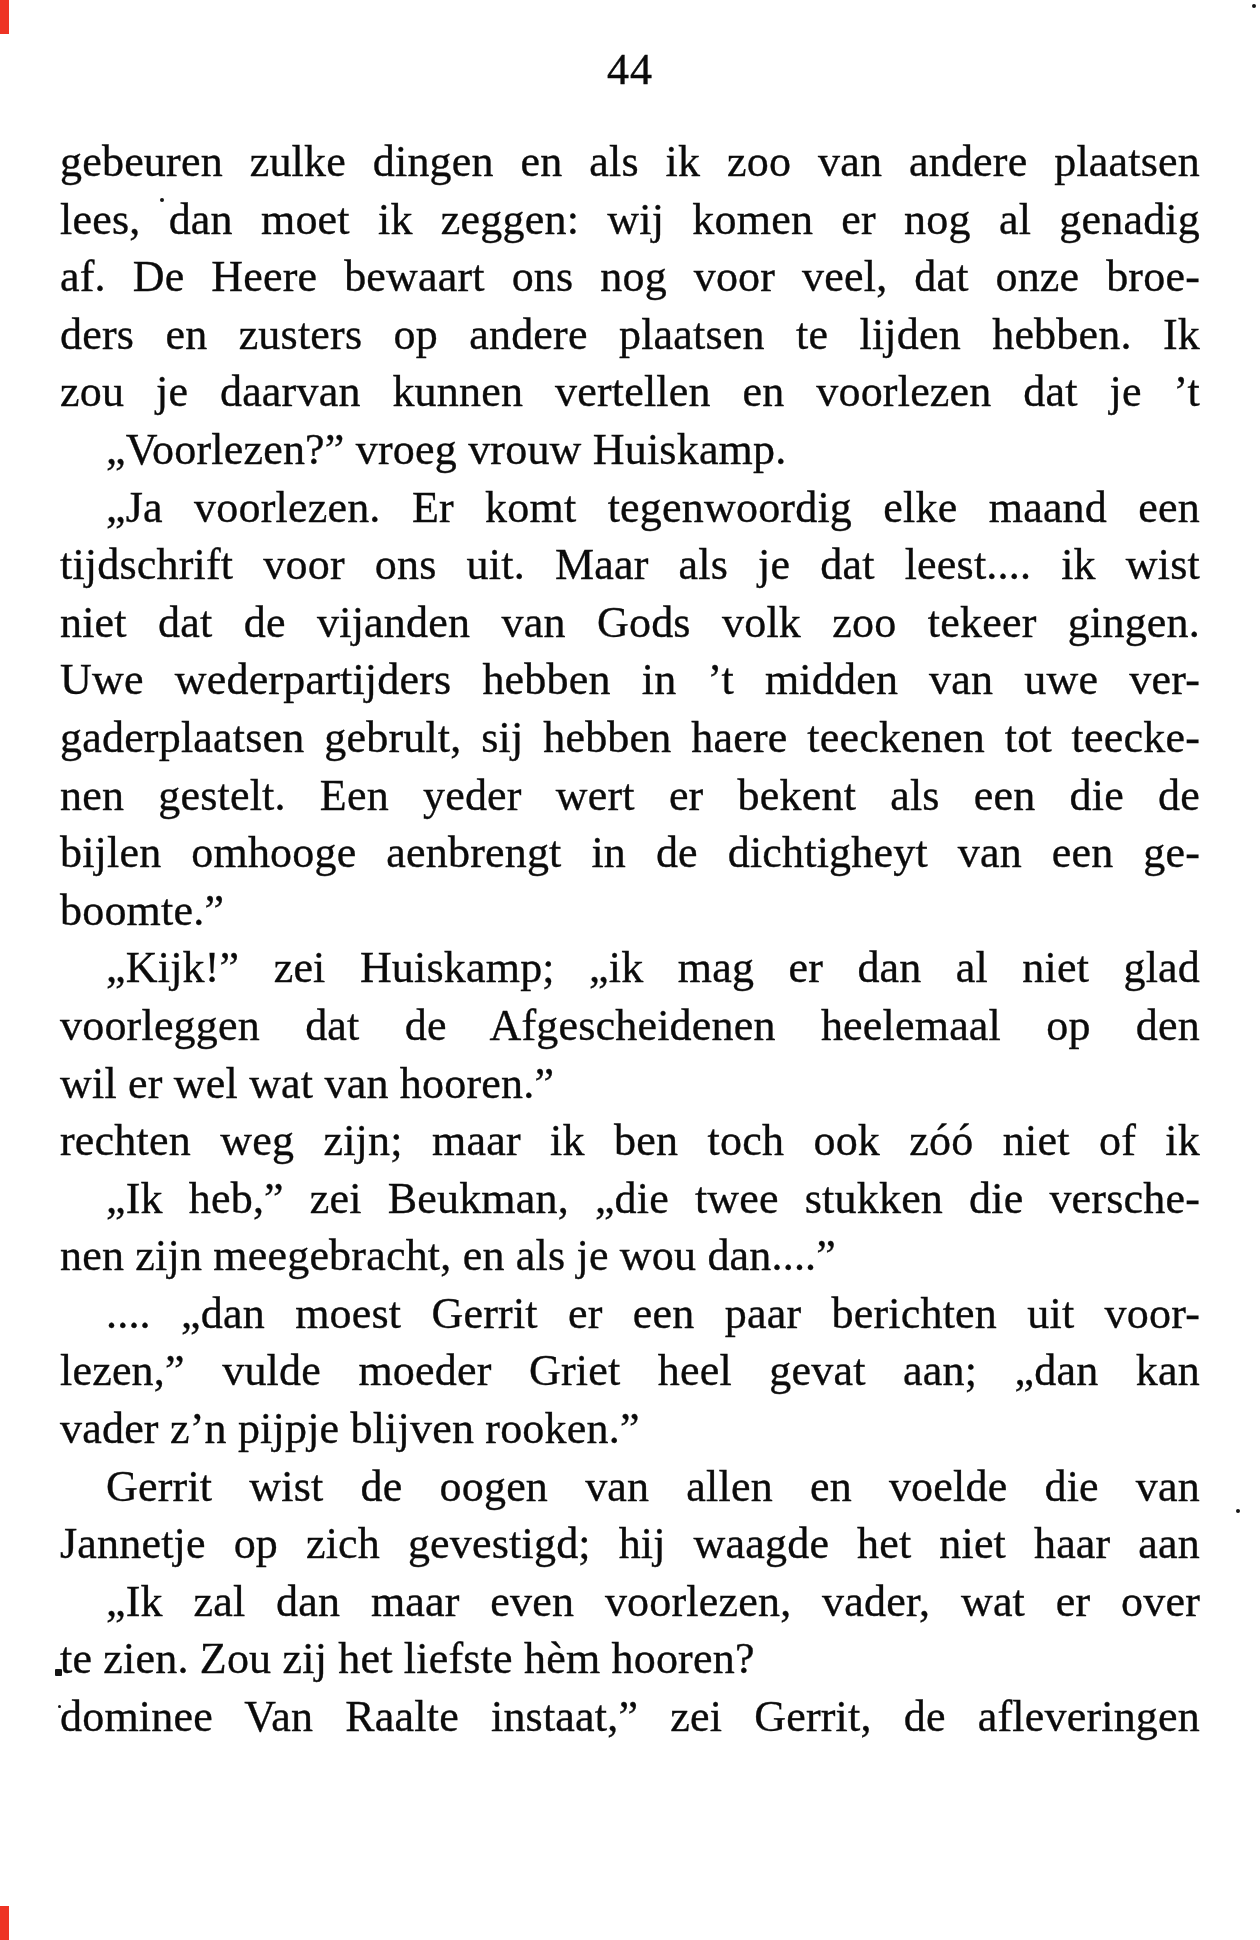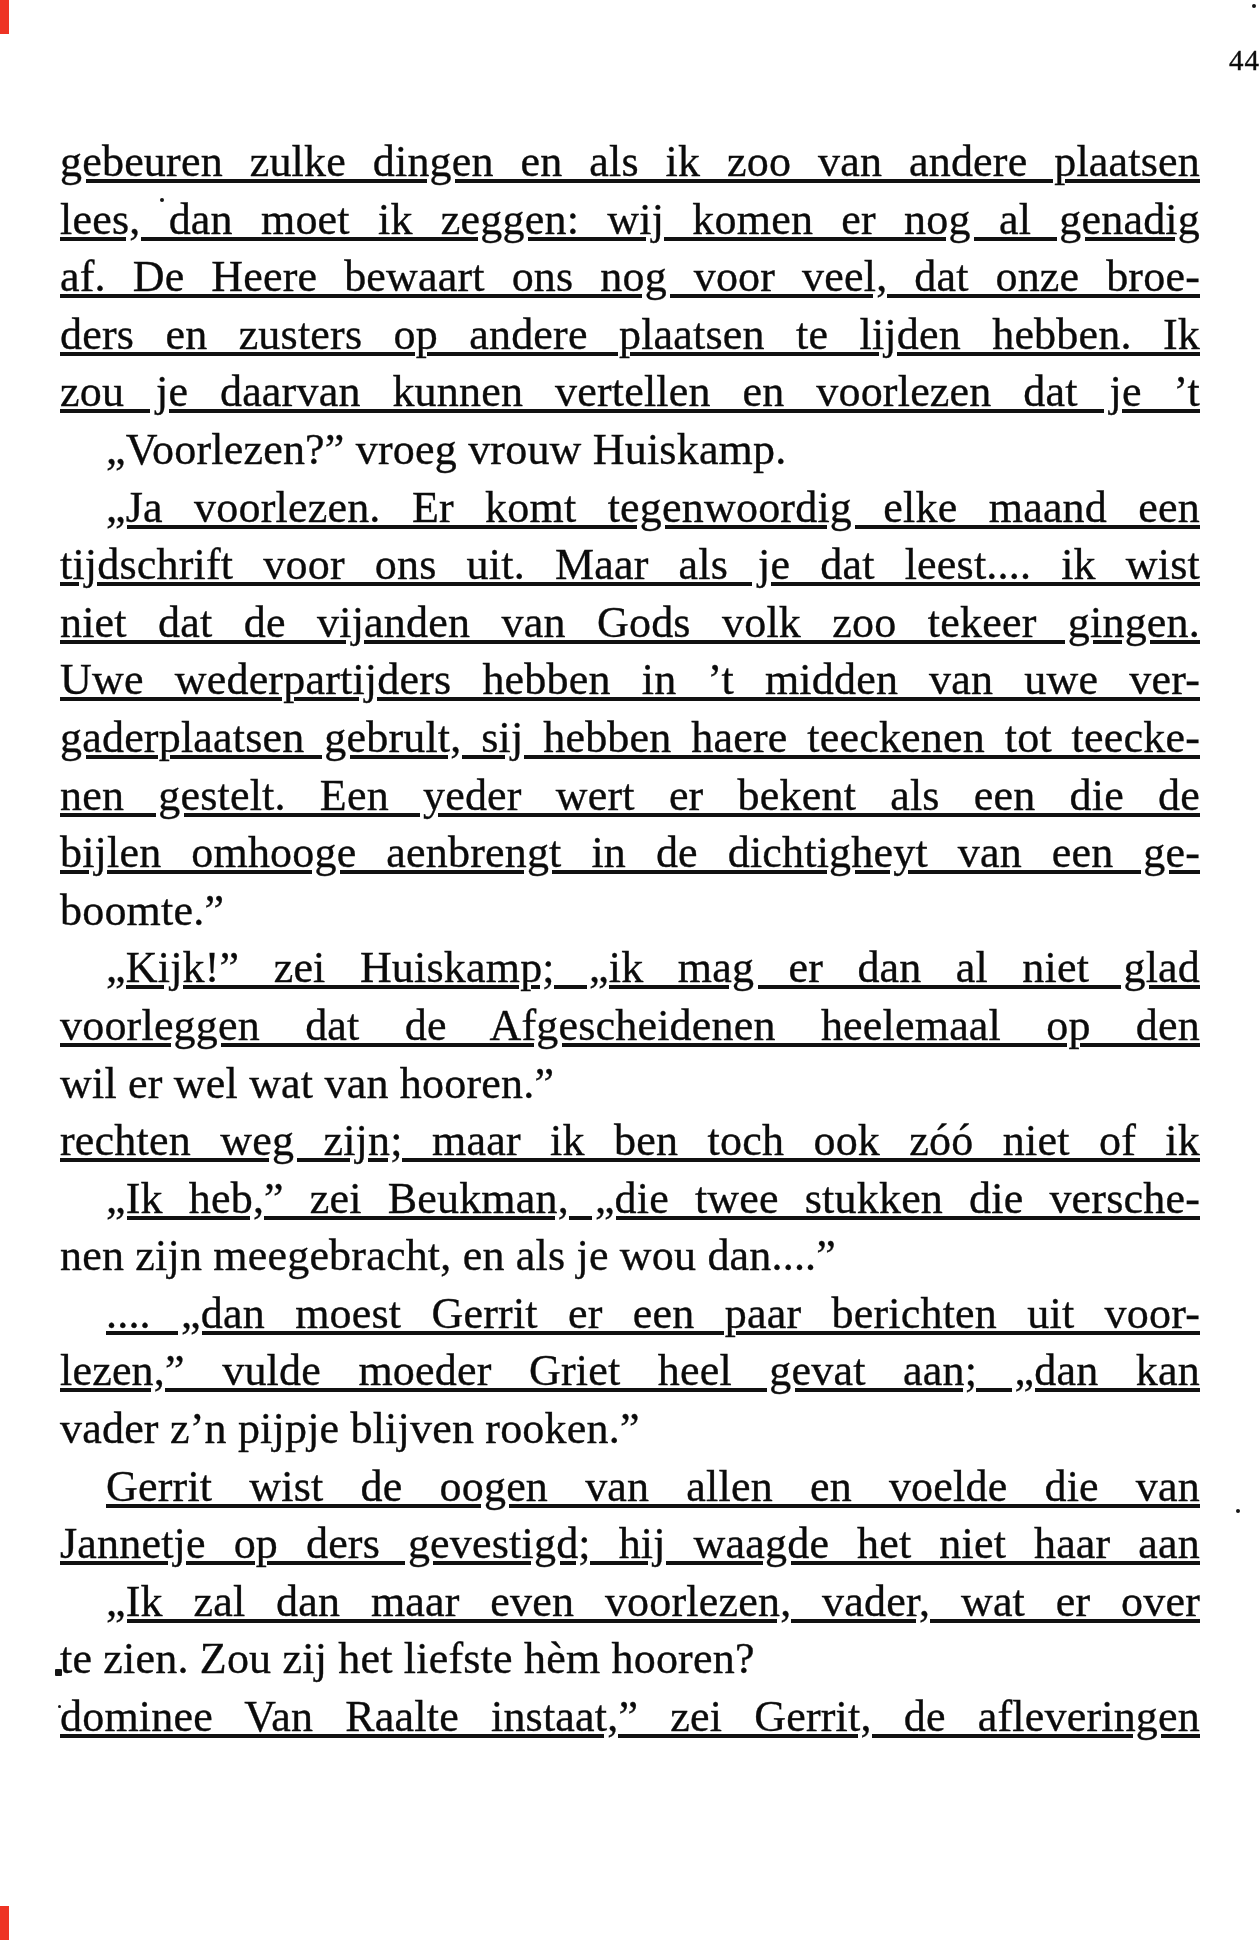--- a/index.html
+++ b/index.html
@@ -10,22 +10,22 @@
     background: #ffffff;
     overflow: hidden;
     font-family: "Liberation Serif", serif;
     color: #0b0b0b;
   }
   .page-number {
     position: absolute;
     top: 44px;
     left: 0;
     width: 1260px;
-    text-align: right;
-    font-size: 29px;
+    text-align: center;
+    font-size: 44px;
     font-weight: 400;
     letter-spacing: 1px;
     -webkit-text-stroke: 0.4px #111;
   }
   .text-block {
     position: absolute;
     top: 133px;
     left: 60px;
     width: 1140px;
   }
@@ -33,21 +33,21 @@
     font-size: 44px;
     line-height: 57.6px;
     height: 57.6px;
     text-align: justify;
     text-align-last: justify;
     text-justify: inter-word;
     letter-spacing: 0.2px;
     -webkit-text-stroke: 0.35px #111;
     white-space: nowrap;
   }
-  .line.j { white-space: normal; text-decoration: underline; }
+  .line.j { white-space: normal; }
   .line.e { text-align-last: left; white-space: normal; }
   .line.i { text-indent: 46px; }
   .edge-bar {
     position: absolute;
     left: 0;
     width: 9px;
     height: 34px;
   }
   .edge-bar.top { top: 0; }
   .edge-bar.bottom { bottom: 0; }
@@ -85,21 +85,21 @@
     <div class="line j i">„Kijk!” zei Huiskamp; „ik mag er dan al niet glad</div>
     <div class="line j">voorleggen dat de Afgescheidenen heelemaal op den</div>
     <div class="line e">wil er wel wat van hooren.”</div>
     <div class="line j">rechten weg zijn; maar ik ben toch ook zóó niet of ik</div>
     <div class="line j i">„Ik heb,” zei Beukman, „die twee stukken die versche-</div>
     <div class="line e">nen zijn meegebracht, en als je wou dan....”</div>
     <div class="line j i">.... „dan moest Gerrit er een paar berichten uit voor-</div>
     <div class="line j">lezen,” vulde moeder Griet heel gevat aan; „dan kan</div>
     <div class="line e">vader z’n pijpje blijven rooken.”</div>
     <div class="line j i">Gerrit wist de oogen van allen en voelde die van</div>
-    <div class="line j">Jannetje op ders gevestigd; hij waagde het niet haar aan</div>
+    <div class="line j">Jannetje op zich gevestigd; hij waagde het niet haar aan</div>
     <div class="line j i">„Ik zal dan maar even voorlezen, vader, wat er over</div>
     <div class="line e">te zien. Zou zij het liefste hèm hooren?</div>
     <div class="line j">dominee Van Raalte instaat,” zei Gerrit, de afleveringen</div>
   </div>
 
   <div class="speck" style="left:160px; top:198px; width:4px; height:4px;"></div>
   <div class="speck" style="left:1252px; top:4px; width:4px; height:4px;"></div>
   <div class="speck" style="left:1236px; top:1509px; width:4px; height:4px;"></div>
   <div class="speck" style="left:55px; top:1669px; width:7px; height:7px; border-radius:1px;"></div>
   <div class="speck" style="left:58px; top:1705px; width:3px; height:3px;"></div>

